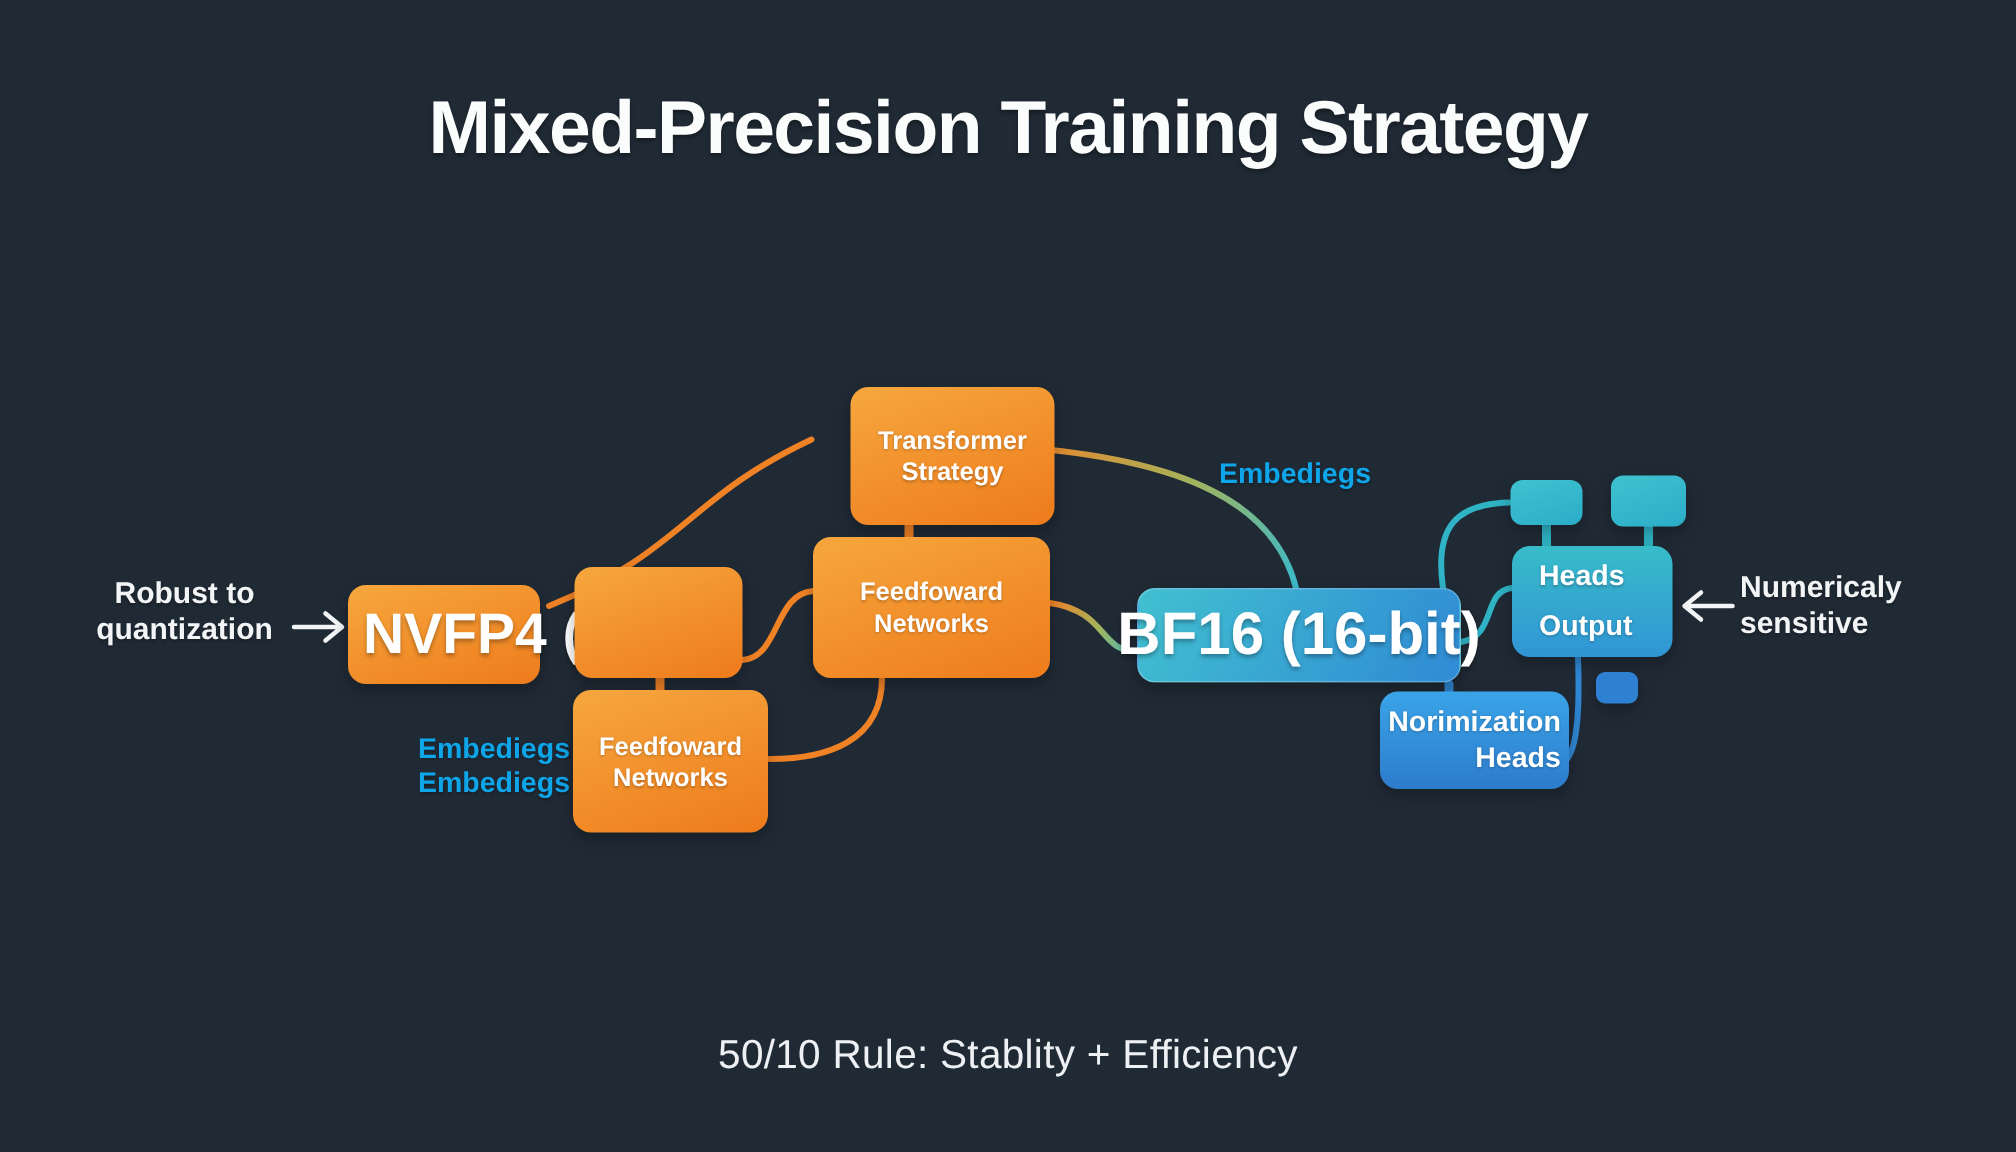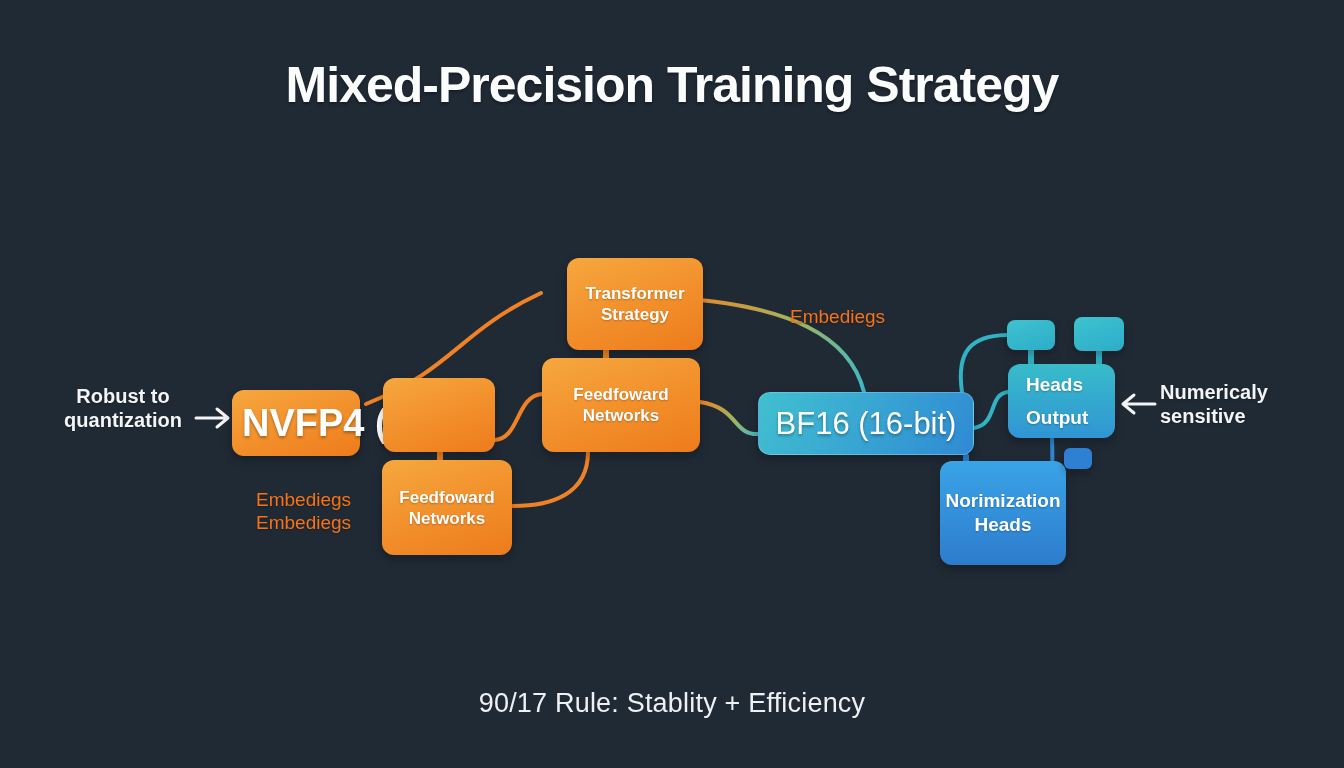--- a/index.html
+++ b/index.html
@@ -47,35 +47,35 @@
   .node.tealvert{background:linear-gradient(180deg,#38bcc9 0%,#2f8fd6 115%);}
   .node.smallteal{background:linear-gradient(160deg,#3fc2cf,#2badc9);border-radius:8px;}
   .node.bluebox{background:linear-gradient(180deg,var(--blue-norm-top),var(--blue-norm-bot));}
   .node.smallblue{background:#2e80d3;border-radius:6px;}
   .boxlabel{font-size:17px;line-height:21px;font-weight:700;text-shadow:0 1px 2px rgba(0,0,0,.25);}
   .biglabel{
     white-space:nowrap;font-size:38px;font-weight:800;line-height:1;
     text-shadow:0 2px 3px rgba(0,0,0,.3);
   }
   .nvfp4-label{position:absolute;left:10px;top:14px;z-index:3;}
-  .bf16-label{font-size:31px;font-weight:400;white-space:nowrap;text-shadow:0 2px 3px rgba(0,0,0,.3);}
+  .bf16-label{font-size:40px;font-weight:700;white-space:nowrap;text-shadow:0 2px 3px rgba(0,0,0,.3);}
   .heads-inner{
     width:100%;height:100%;display:flex;flex-direction:column;
     justify-content:space-between;align-items:flex-start;
     padding:10px 8px 10px 18px;
   }
   .annotation{
     position:absolute;z-index:2;font-weight:700;font-size:20px;line-height:24px;
     color:#f2f4f5;text-shadow:0 1px 2px rgba(0,0,0,.3);
   }
   .annotation.center{text-align:center;}
   .annotation.leftalign{text-align:left;}
   .floatlabel{
-    position:absolute;z-index:2;font-weight:400;font-size:19px;line-height:23px;
-    color:#f97316;text-align:left;text-shadow:0 1px 2px rgba(0,0,0,.3);
+    position:absolute;z-index:2;font-weight:700;font-size:19px;line-height:23px;
+    color:#0ea5e9;text-align:right;text-shadow:0 1px 2px rgba(0,0,0,.3);
   }
 </style>
 </head>
 <body>
 
 <div class="stage">
 
   <svg class="connectors" width="1344" height="768" viewBox="0 0 1344 768">
     <defs>
       <linearGradient id="gradTA-BF16" gradientUnits="userSpaceOnUse" x1="678" y1="298" x2="864" y2="392">
@@ -108,21 +108,21 @@
 
     <g>
       <path d="M 196 418 H 226 M 217 409 L 228 418 L 217 427" fill="none" stroke="#f2f4f5" stroke-width="3" stroke-linecap="round" stroke-linejoin="round"></path>
     </g>
     <g>
       <path d="M 1155 404 H 1125 M 1134 395 L 1123 404 L 1134 413" fill="none" stroke="#f2f4f5" stroke-width="3" stroke-linecap="round" stroke-linejoin="round"></path>
     </g>
   </svg>
 
   <h1 class="title">Mixed-Precision Training Strategy</h1>
-  <div class="caption">90/17 Rule: Stablity + Efficiency</div>
+  <div class="caption">50/10 Rule: Stablity + Efficiency</div>
 
   <div class="annotation leftalign" style="left:1160px;top:380px;width:140px;">
     <span>Numericaly</span><br>
     <span>sensitive</span>
   </div>
 
   <div class="annotation center" style="left:48px;top:384px;width:150px;">
     <span>Robust to</span><br>
     <span>quantization</span>
   </div>
@@ -158,21 +158,21 @@
     <div class="boxlabel">
       <span>Feedfoward</span><br>
       <span>Networks</span>
     </div>
   </div>
 
   <div class="node tealblue" style="left:758px;top:392px;width:216px;height:63px;">
     <span class="bf16-label">BF16 (16-bit)</span>
   </div>
 
-  <div class="node bluebox" style="left:940px;top:461px;width:126px;height:104px;">
+  <div class="node bluebox" style="left:920px;top:461px;width:126px;height:65px;text-align:right;">
     <div class="boxlabel" style="font-size:19px;line-height:24px;">
       <span>Norimization</span><br>
       <span>Heads</span>
     </div>
   </div>
 
   <div class="node tealvert" style="left:1008px;top:364px;width:107px;height:74px;">
     <div class="heads-inner boxlabel" style="font-size:19px;">
       <span>Heads</span>
       <span>Output</span>

